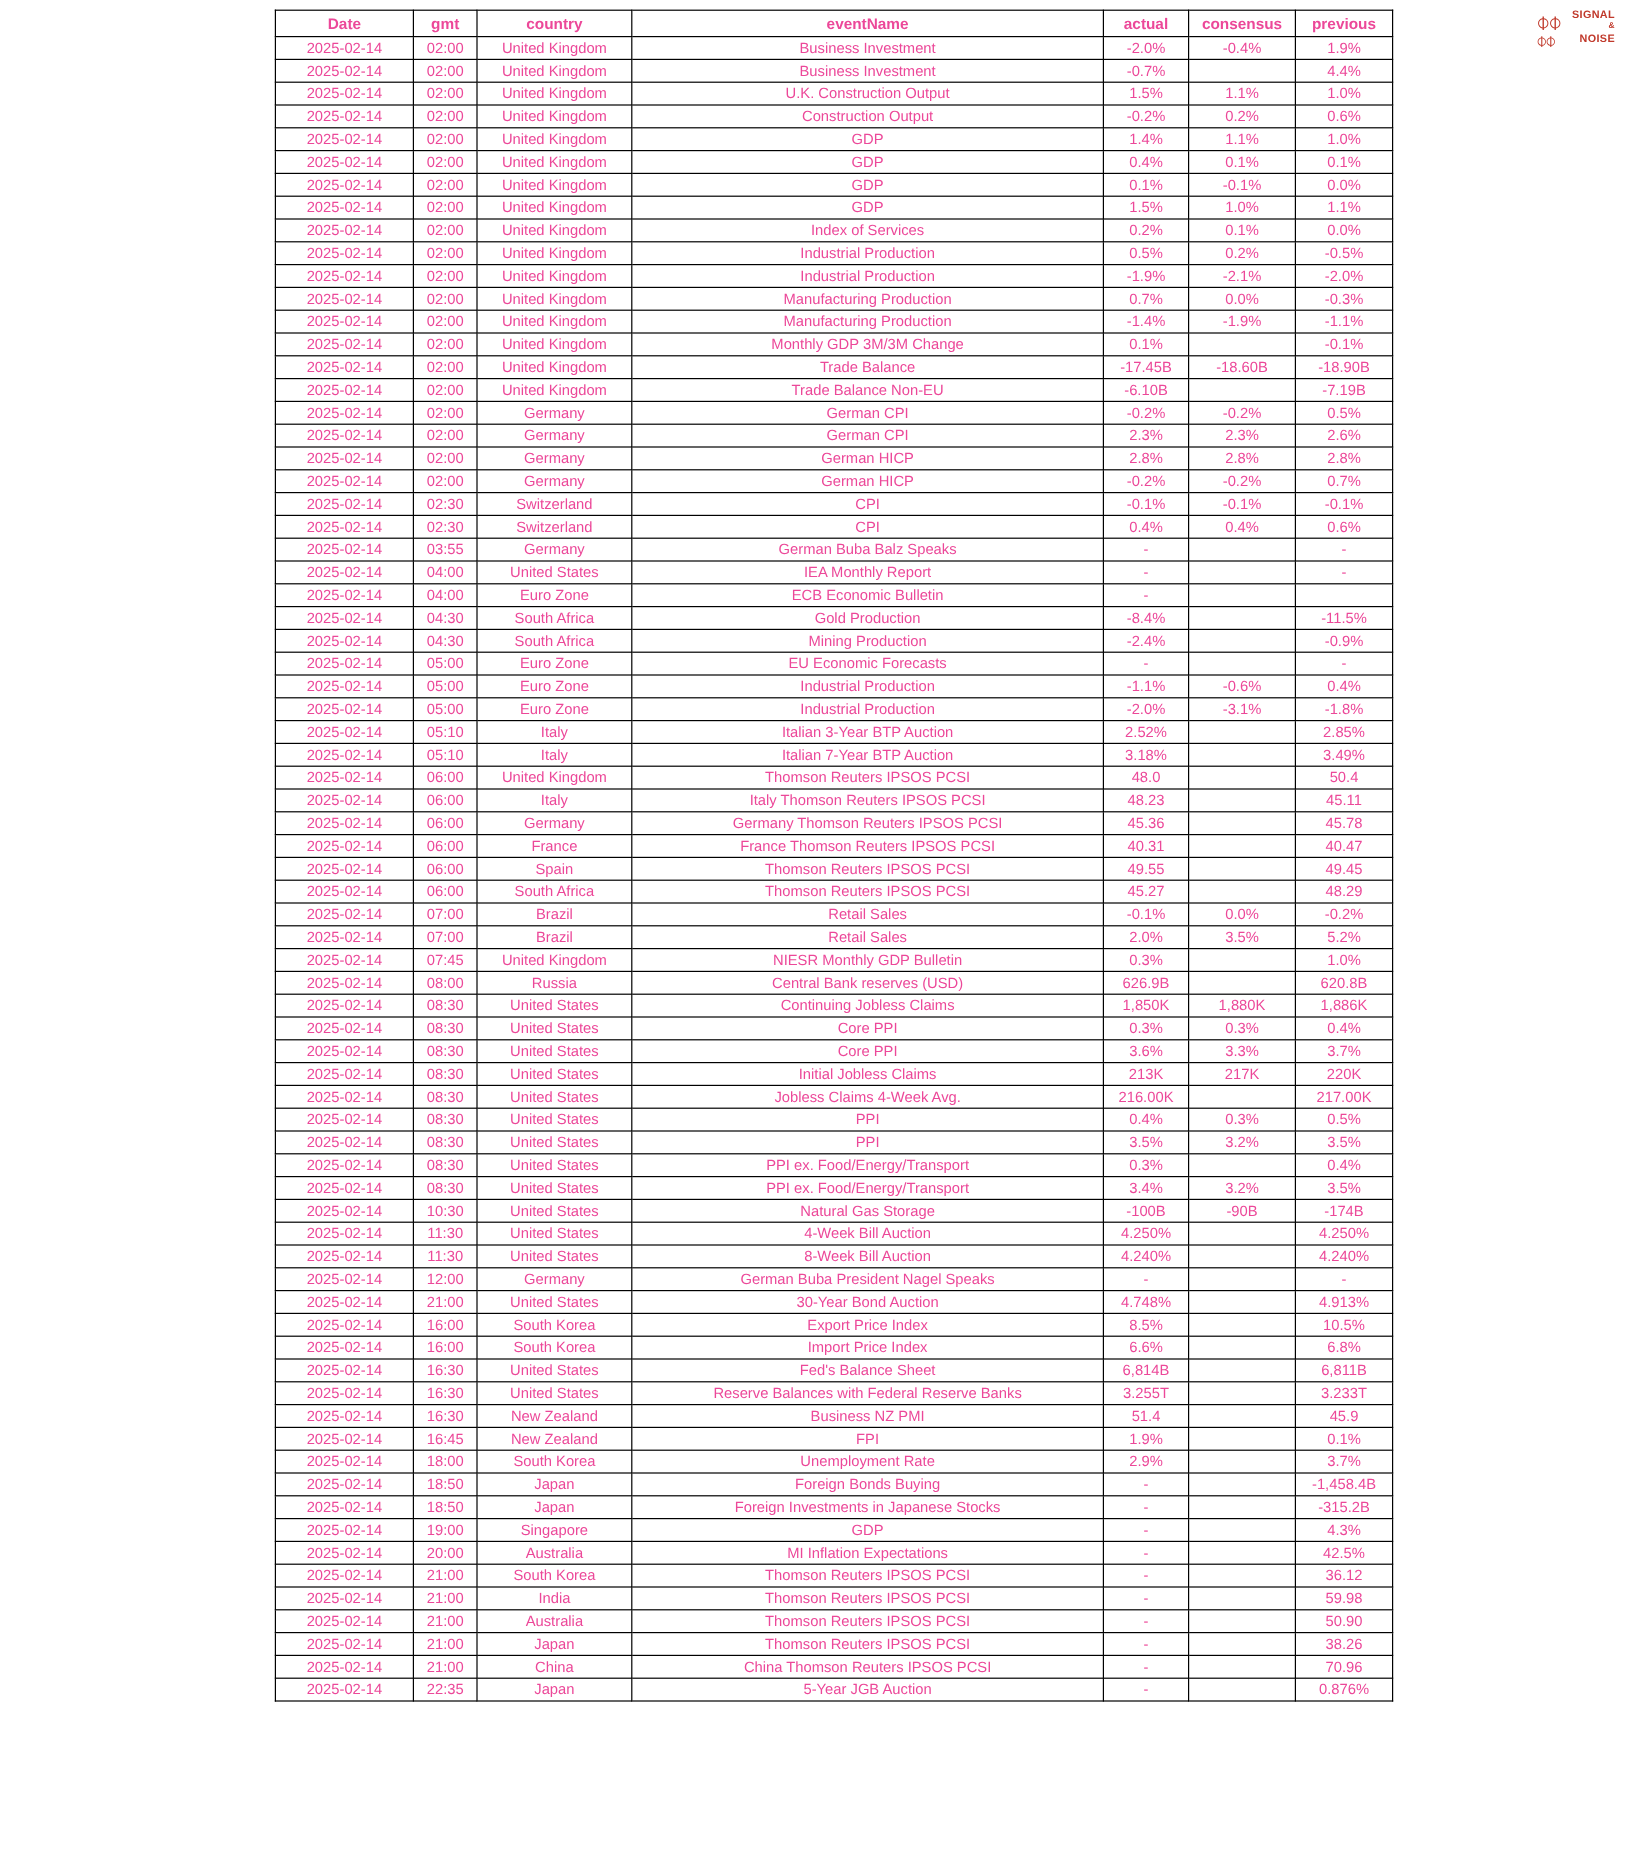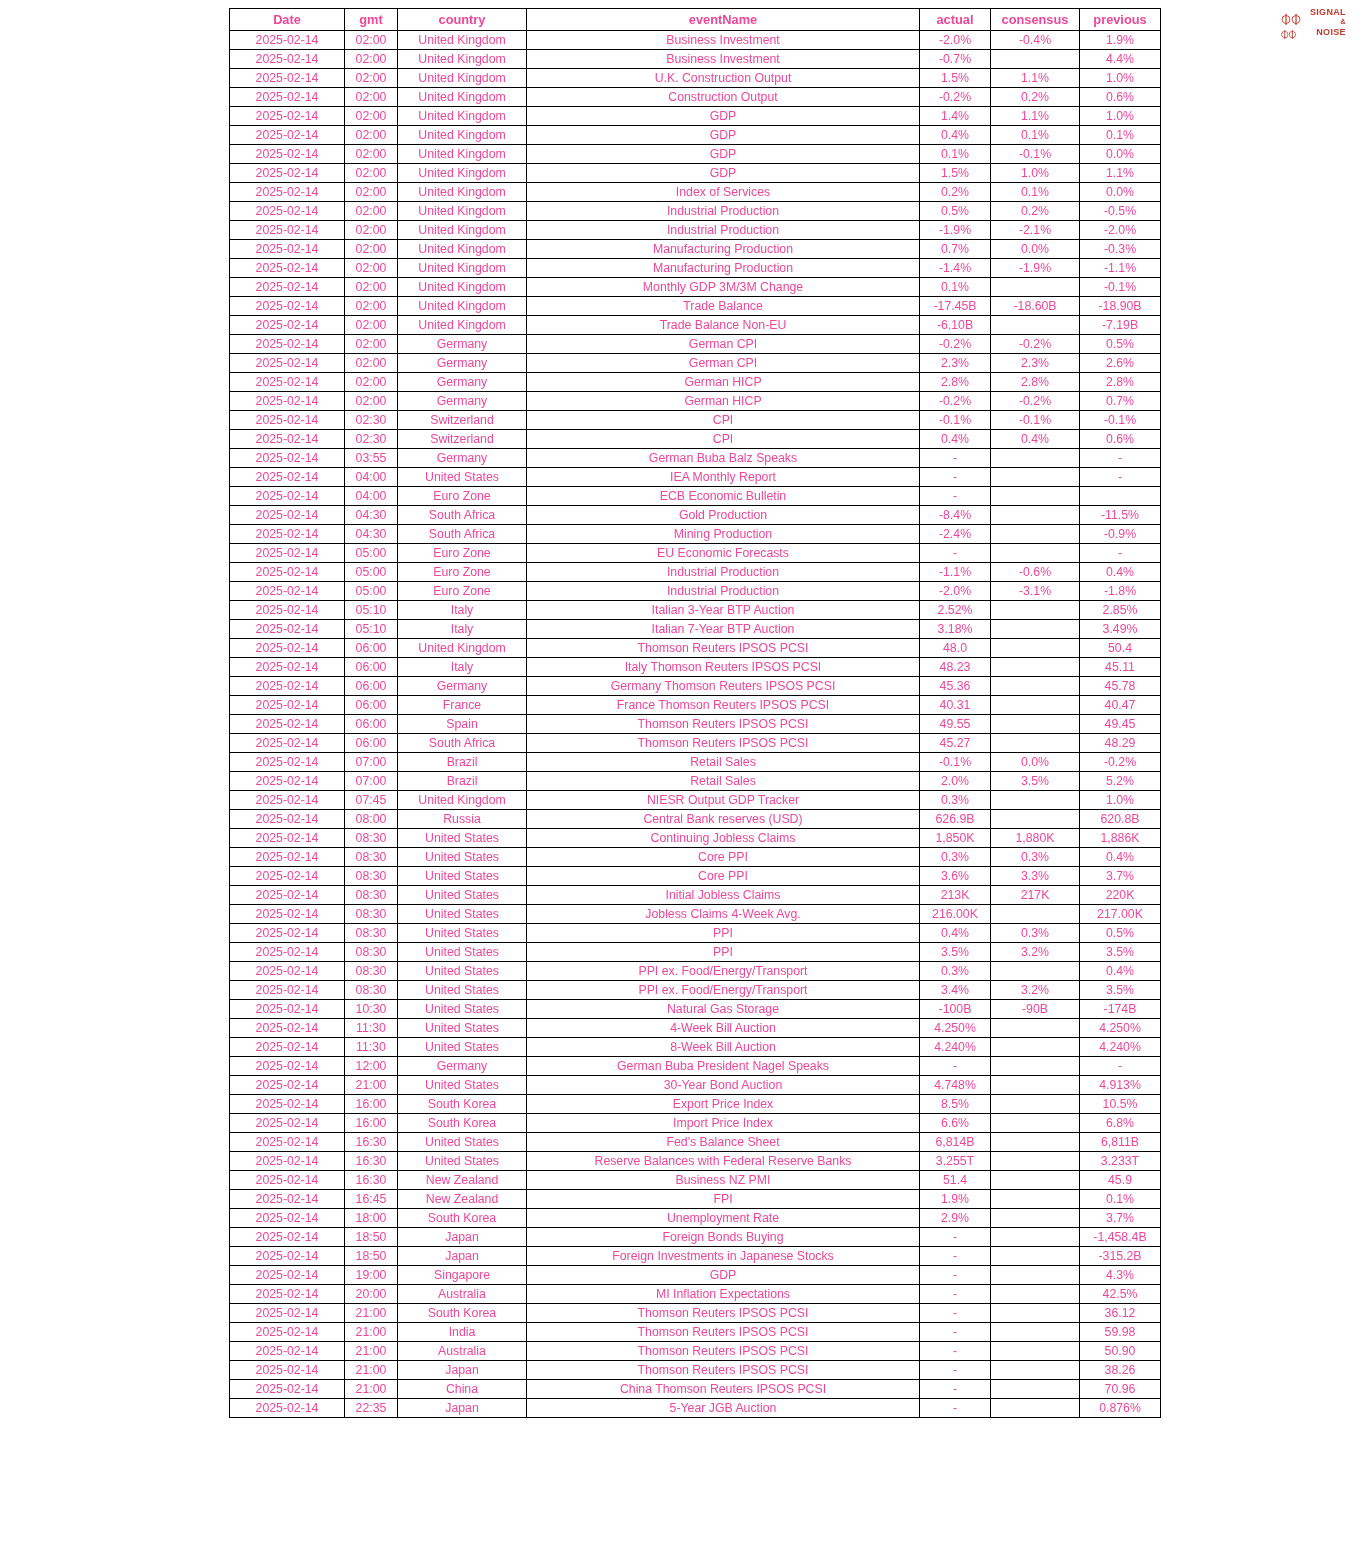--- a/index.html
+++ b/index.html
@@ -482,21 +482,21 @@
           <td class="c-ctry">Brazil</td>
           <td class="c-event">Retail Sales</td>
           <td class="c-act">2.0%</td>
           <td class="c-cons">3.5%</td>
           <td class="c-prev">5.2%</td>
         </tr>
         <tr>
           <td class="c-date">2025-02-14</td>
           <td class="c-gmt">07:45</td>
           <td class="c-ctry">United Kingdom</td>
-          <td class="c-event">NIESR Output GDP Tracker</td>
+          <td class="c-event">NIESR Monthly GDP Bulletin</td>
           <td class="c-act">0.3%</td>
           <td class="c-cons"></td>
           <td class="c-prev">1.0%</td>
         </tr>
         <tr>
           <td class="c-date">2025-02-14</td>
           <td class="c-gmt">08:00</td>
           <td class="c-ctry">Russia</td>
           <td class="c-event">Central Bank reserves (USD)</td>
           <td class="c-act">626.9B</td>

